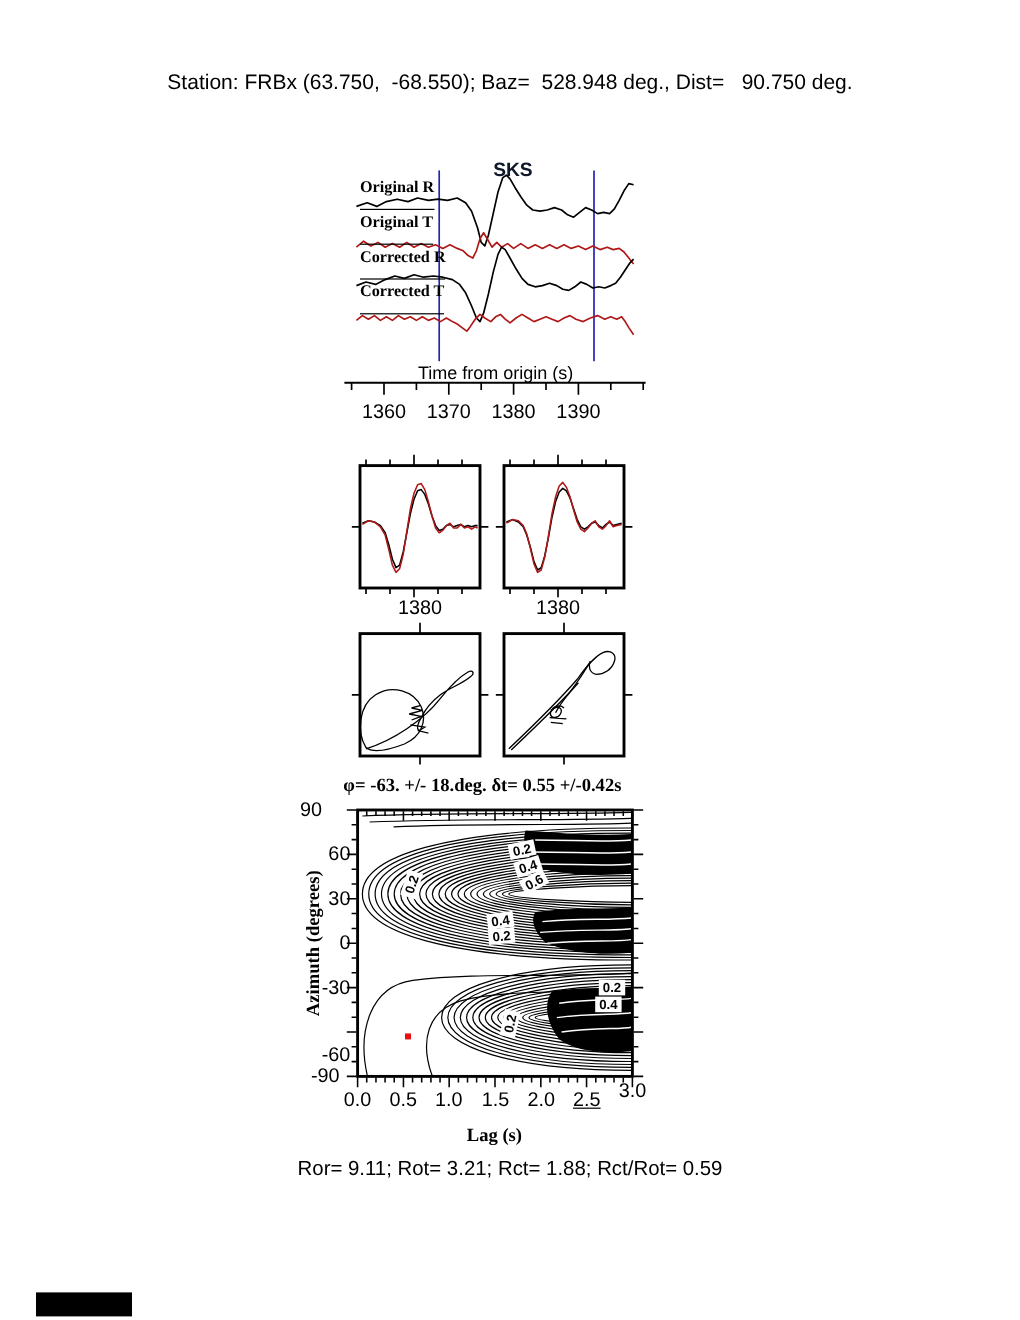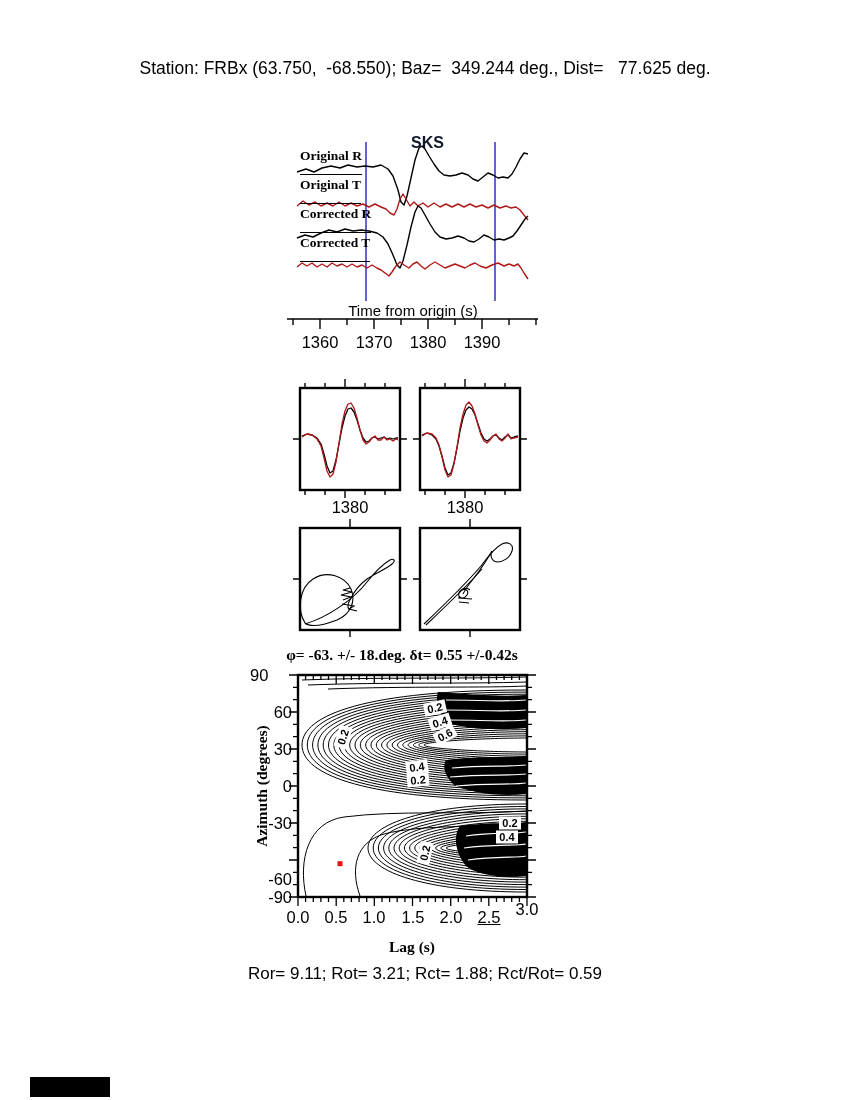--- a/index.html
+++ b/index.html
@@ -23,21 +23,21 @@
   .footer{top:964px;left:0;width:850px;font-size:17px;}
   .blackbar{top:1077px;left:30px;width:80px;height:20px;background:#000;}
   svg{display:block;}
   svg text{font-family:"Liberation Sans",sans-serif;}
 </style>
 </head>
 <body>
 
 <div class="page">
 
-  <div class="abs ctr pre h1">Station: FRBx (63.750,  -68.550); Baz=  349.244 deg., Dist=   77.625 deg.</div>
+  <div class="abs ctr pre h1">Station: FRBx (63.750,  -68.550); Baz=  528.948 deg., Dist=   90.750 deg.</div>
 
   <div class="abs sks" id="sks-label" style="color: #0f172a;">SKS</div>
 
   <svg class="abs" style="left:285px;top:135px;" width="255" height="170" viewBox="0 0 255 170">
     <line x1="81" y1="7" x2="81" y2="166" stroke="#2323b4" stroke-width="1.4"></line>
     <line x1="210" y1="7" x2="210" y2="166" stroke="#2323b4" stroke-width="1.4"></line>
     <path fill="none" stroke="#000" stroke-width="1.4" stroke-linejoin="round" d="M12 37L21 34 29 37 37 33 46 31 55 33 63 30 72 32 80 31 88 32 96 30 103 34 108 41 113 55 116 67 119 70 122 61 126 43 130 25 134 13 137 11 140 14 144 21 149 29 154 36 159 40 165 41 171 40 177 38 183 40 188 44 193 46 198 42 203 38 208 40 213 43 218 42 223 43 227 39 231 32 235 24 239 18 243 19"></path>
     <path fill="none" stroke="#b01818" stroke-width="1.4" stroke-linejoin="round" d="M12 71L18 66 24 70 30 67 36 71 42 68 48 71 54 67 60 71 66 68 72 71 78 69 84 72 90 69 96 72 101 74 105 78 109 80 112 74 115 64 118 59 121 64 125 71 129 67 133 71 138 68 143 72 149 68 155 72 161 69 167 72 173 69 179 72 185 69 191 72 197 70 203 73 209 70 215 73 221 71 226 73 231 72 235 75 239 80 243 85"></path>
     <path fill="none" stroke="#000" stroke-width="1.4" stroke-linejoin="round" d="M12 103L20 100 28 102 36 98 44 95 52 97 60 94 68 96 76 95 84 96 92 98 98 102 103 109 108 120 112 130 115 133 118 126 122 110 126 92 130 77 133 71 136 73 140 80 145 89 150 97 155 102 161 104 167 103 173 101 179 103 184 106 189 107 194 104 199 100 204 102 209 105 214 104 219 105 224 103 228 101 232 96 236 90 240 84 243 81"></path>
     <path fill="none" stroke="#b01818" stroke-width="1.4" stroke-linejoin="round" d="M12 132L17 128 22 131 27 128 32 132 37 129 42 132 47 128 52 131 57 129 62 132 67 129 72 132 77 130 82 133 87 130 92 133 96 135 100 138 104 141 107 137 111 131 115 127 119 130 124 133 128 129 132 127 136 131 140 134 145 130 150 127 155 130 160 133 165 131 170 129 175 131 180 133 185 130 190 128 195 131 201 133 207 130 213 128 219 131 224 129 229 131 233 129 236 133 239 138 243 144"></path>
@@ -199,21 +199,21 @@
       </g>
     <rect x="10" y="5" width="229" height="222" fill="none" stroke="#000" stroke-width="2.4"></rect>
   </svg>
 
   <div class="abs ticknum" style="left:250px;top:666px;width:42px;text-align:left;">90</div>
   <div class="abs ticknum" style="left:250px;top:703px;width:42px;text-align:right;">60</div>
   <div class="abs ticknum" style="left:250px;top:740px;width:42px;text-align:right;">30</div>
   <div class="abs ticknum" style="left:250px;top:777px;width:42px;text-align:right;">0</div>
   <div class="abs ticknum" style="left:250px;top:814px;width:42px;text-align:right;">-30</div>
   <div class="abs ticknum" style="left:250px;top:851px;width:42px;text-align:right;margin-top:19px;">-60</div>
-  <div class="abs ticknum" style="left:250px;top:888px;width:42px;text-align:right;">-90</div>
+  <div class="abs ticknum" style="left:250px;top:888px;width:42px;text-align:center;">-90</div>
 
   <div class="abs ctr ticknum" style="left:276px;top:908px;width:44px;">0.0</div>
   <div class="abs ctr ticknum" style="left:314px;top:908px;width:44px;">0.5</div>
   <div class="abs ctr ticknum" style="left:352px;top:908px;width:44px;">1.0</div>
   <div class="abs ctr ticknum" style="left:391px;top:908px;width:44px;">1.5</div>
   <div class="abs ctr ticknum" style="left:429px;top:908px;width:44px;">2.0</div>
   <div class="abs ctr ticknum" style="left:467px;top:908px;width:44px;text-decoration:underline;">2.5</div>
   <div class="abs ctr ticknum" style="left:505px;top:900px;width:44px;">3.0</div>
 
   <div class="abs serifb ylab">Azimuth (degrees)</div>

